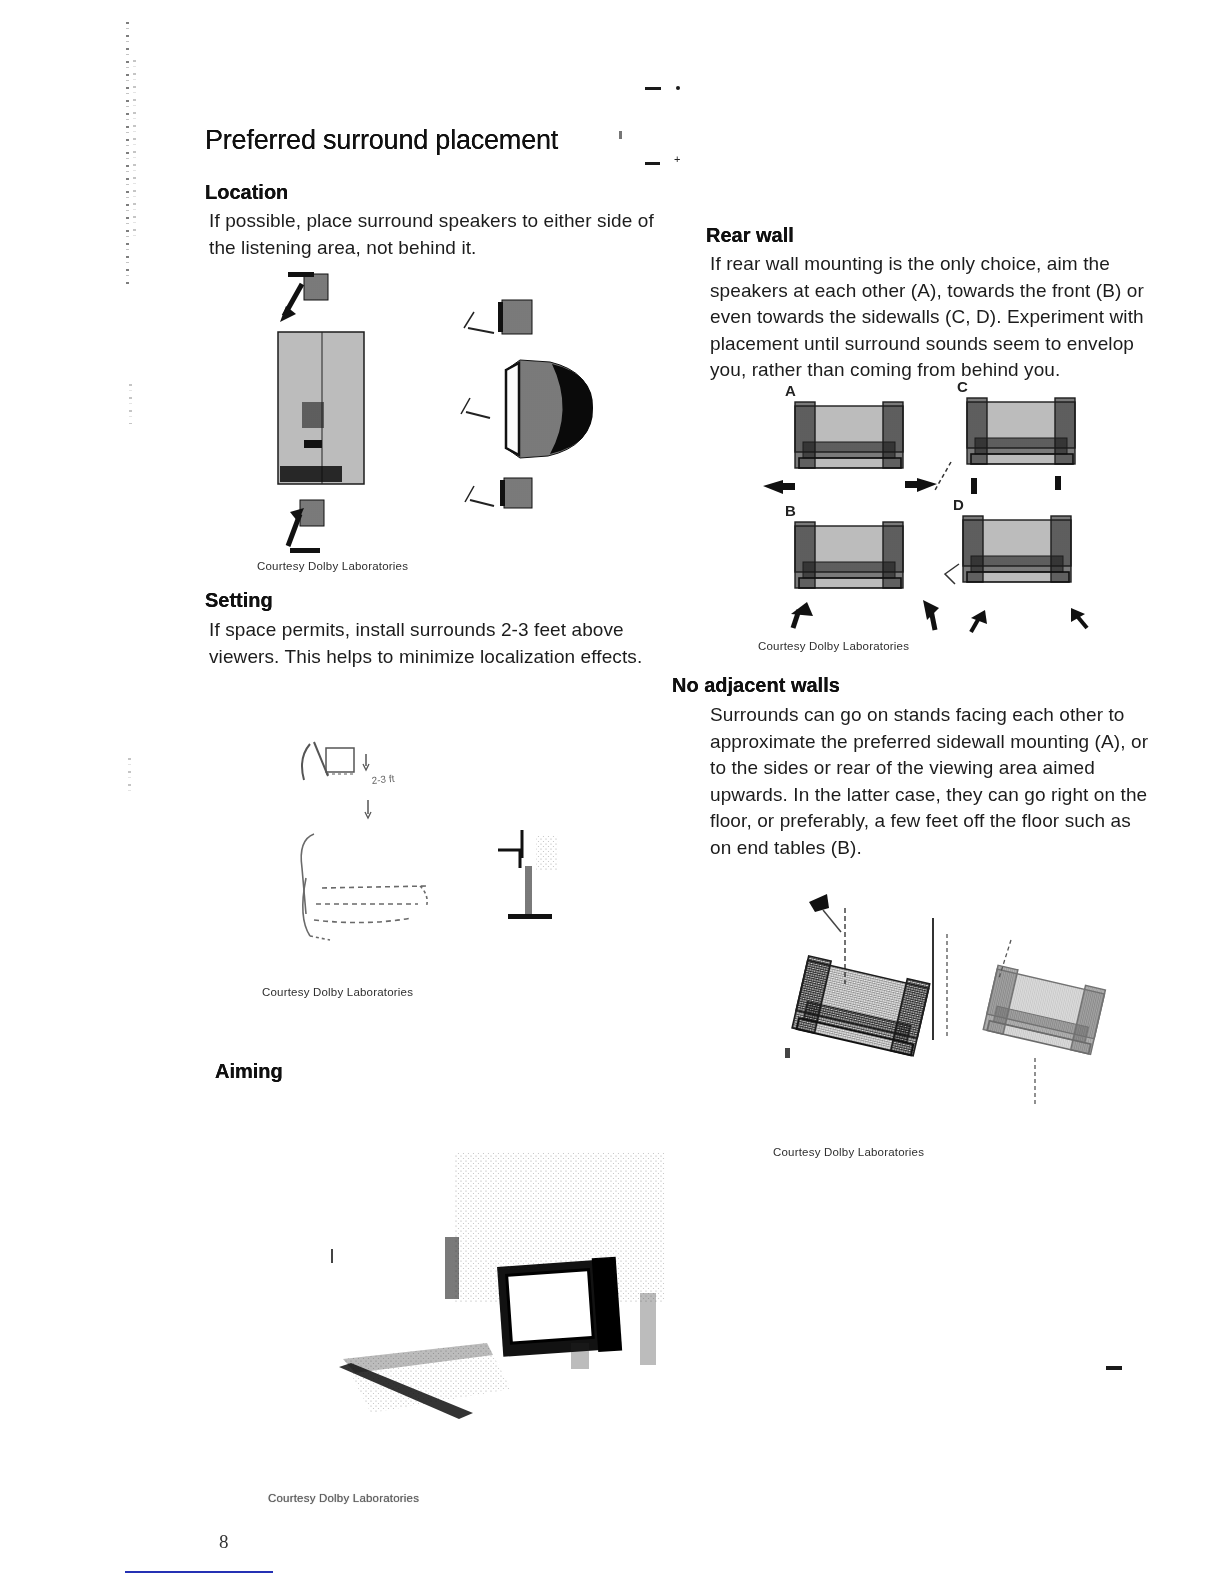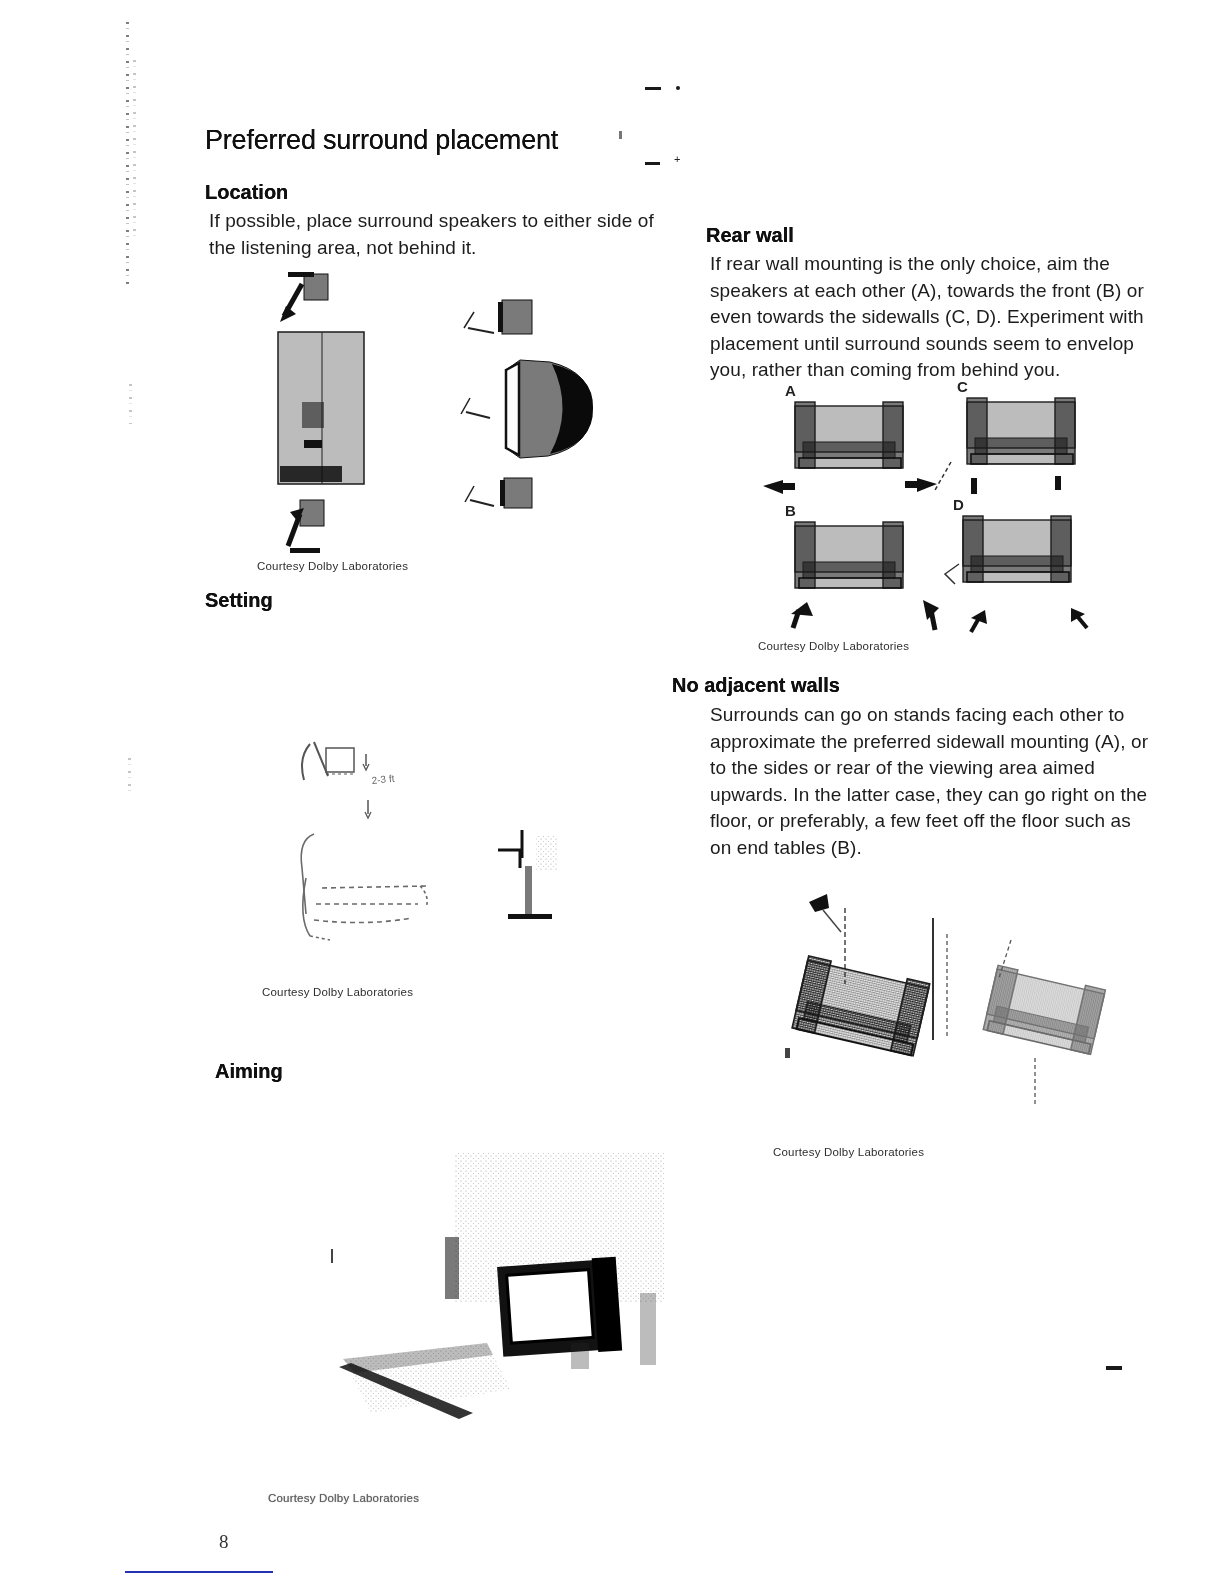--- a/index.html
+++ b/index.html
@@ -136,20 +136,22 @@
     <g>
       <rect x="274" y="206" width="28" height="30" fill="url(#htD)" stroke="#111"></rect>
       <rect x="270" y="208" width="5" height="26" fill="#111"></rect>
       <path d="M240,228 L264,234" stroke="#222" stroke-width="2"></path>
       <path d="M244,214 L235,230" stroke="#222" stroke-width="1.5"></path>
     </g>
   </svg>
   <div class="abs caption" style="left:257px;top:560px">Courtesy Dolby Laboratories</div>
 
   <h2 class="abs doc-sub" style="left:205px;top:589px">Setting</h2>
+  <p class="abs body-text" style="left:205px;top:613px;width:480px">If space permits, install surrounds 2-3 feet above
+viewers. This helps to minimize localization effects.</p>
 
   <svg class="abs" style="left:270px;top:718px" width="360" height="268" viewBox="0 0 360 268">
 
     <g stroke="#555" fill="none">
       <path d="M40,26 Q28,40 34,62" stroke-width="2"></path>
       <path d="M44,24 L58,58" stroke-width="2"></path>
       <rect x="56" y="30" width="28" height="24" stroke-width="1.5"></rect>
       <path d="M56,56 L84,56" stroke-dasharray="3,3"></path>
     </g>
 

